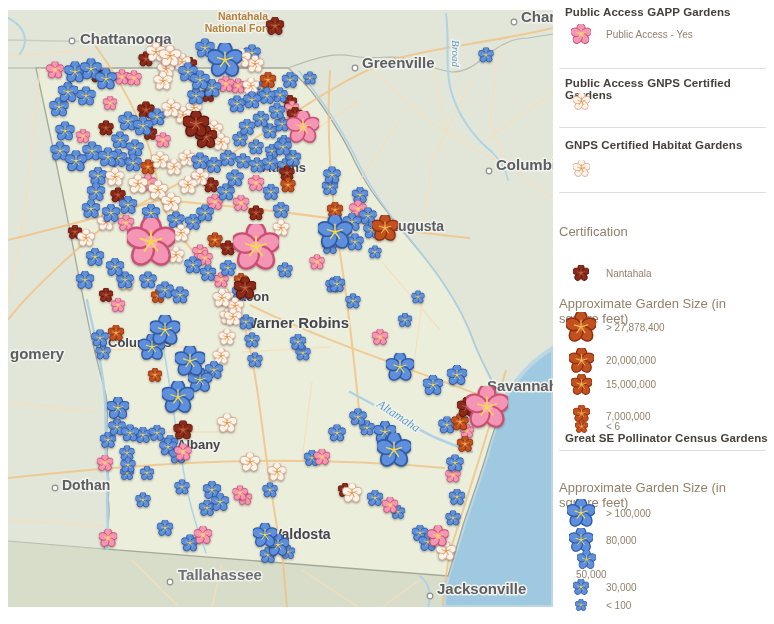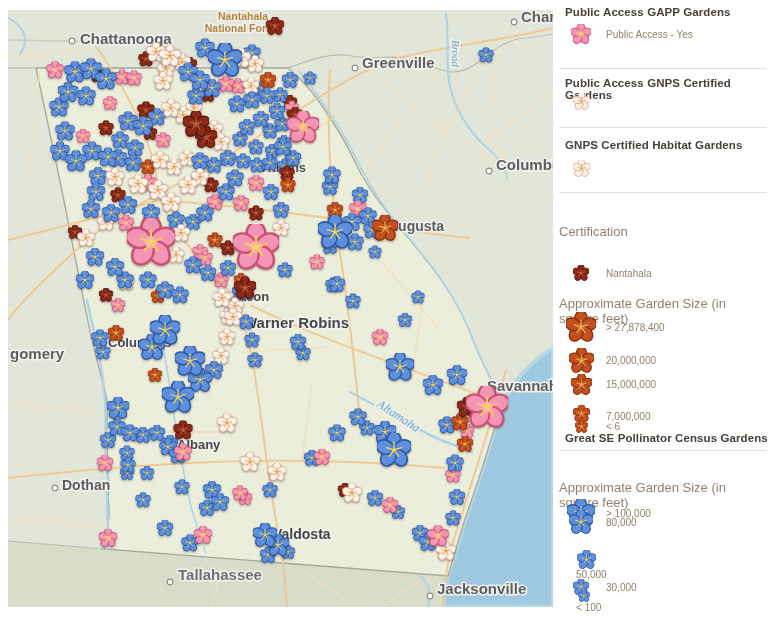--- a/index.html
+++ b/index.html
@@ -502,21 +502,21 @@
       <div class="leg-header" style="top: 432px;">Great SE Pollinator Census Gardens</div>
       <div class="leg-subhead" style="top: 480px;">Approximate Garden Size (in square feet)</div>
       <div class="leg-item" style="top: 498px;">
         <span class="leg-icon">
           <svg width="28" height="28" viewBox="-10 -10 20 20">
             <use href="#flower-sym" xlink:href="#flower-sym" x="-10" y="-10" width="20" height="20" class="f-blue"></use>
           </svg>
         </span>
         <span class="leg-label">&gt; 100,000</span>
       </div>
-      <div class="leg-item" style="top: 507px;">
+      <div class="leg-item" style="top: 525px;">
         <span class="leg-icon">
           <svg width="24" height="24" viewBox="-10 -10 20 20">
             <use href="#flower-sym" xlink:href="#flower-sym" x="-10" y="-10" width="20" height="20" class="f-blue"></use>
           </svg>
         </span>
         <span class="leg-label">80,000</span>
       </div>
       <div class="leg-item" style="top: 550px; flex-direction: column;">
         <span class="leg-icon">
           <svg width="19" height="19" viewBox="-10 -10 20 20">
@@ -526,21 +526,21 @@
         <span class="leg-label">50,000</span>
       </div>
       <div class="leg-item" style="top: 572px;">
         <span class="leg-icon">
           <svg width="16" height="16" viewBox="-10 -10 20 20">
             <use href="#flower-sym" xlink:href="#flower-sym" x="-10" y="-10" width="20" height="20" class="f-blue"></use>
           </svg>
         </span>
         <span class="leg-label">30,000</span>
       </div>
-      <div class="leg-item" style="top: 590px; flex-direction: column;">
+      <div class="leg-item" style="top: 590px;">
         <span class="leg-icon">
           <svg width="12" height="12" viewBox="-10 -10 20 20">
             <use href="#flower-sym" xlink:href="#flower-sym" x="-10" y="-10" width="20" height="20" class="f-blue"></use>
           </svg>
         </span>
         <span class="leg-label">&lt; 100</span>
       </div>
     </div>
 
 </div>

